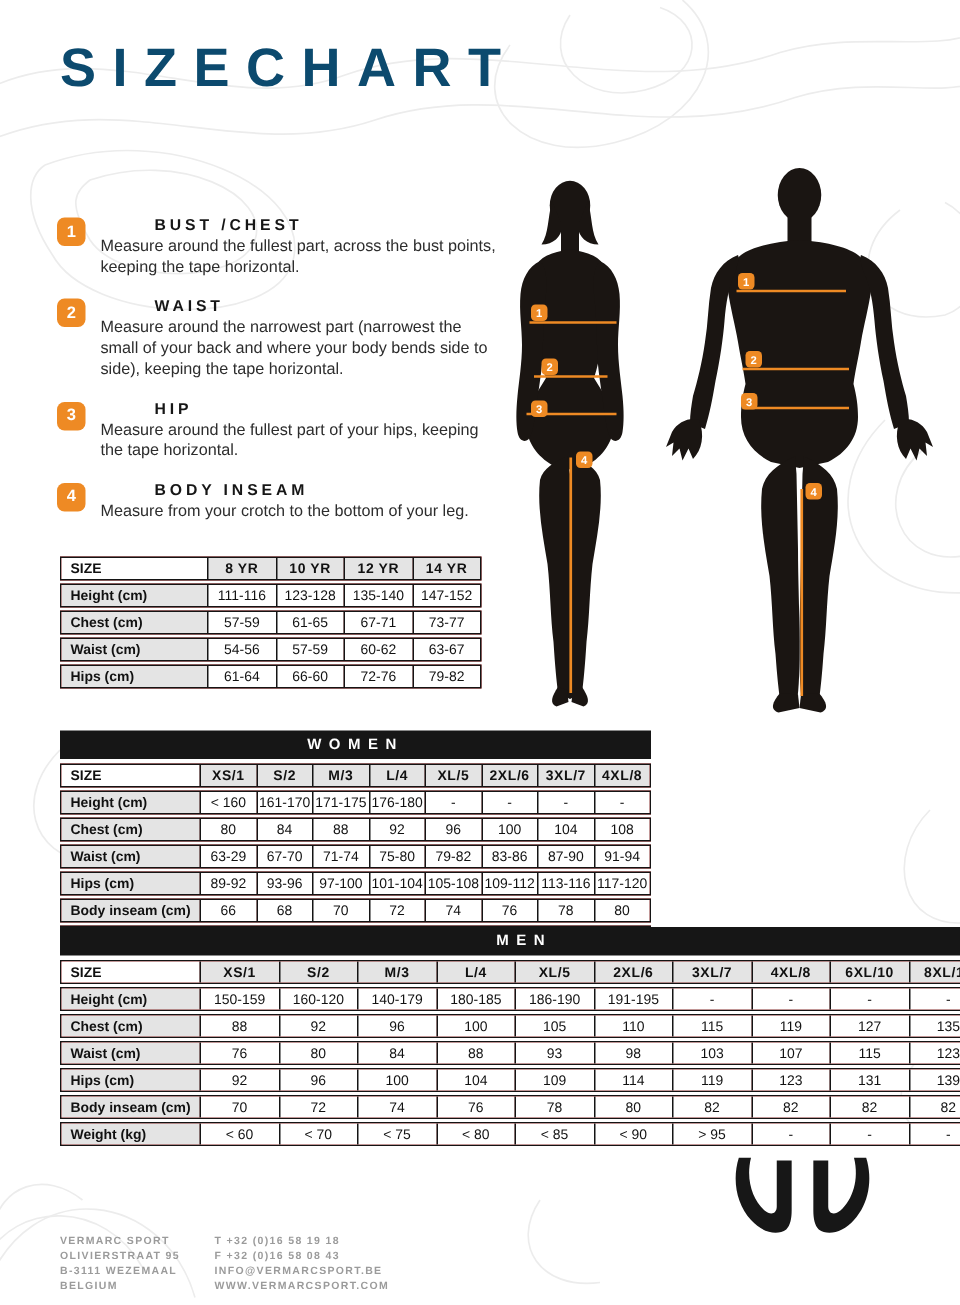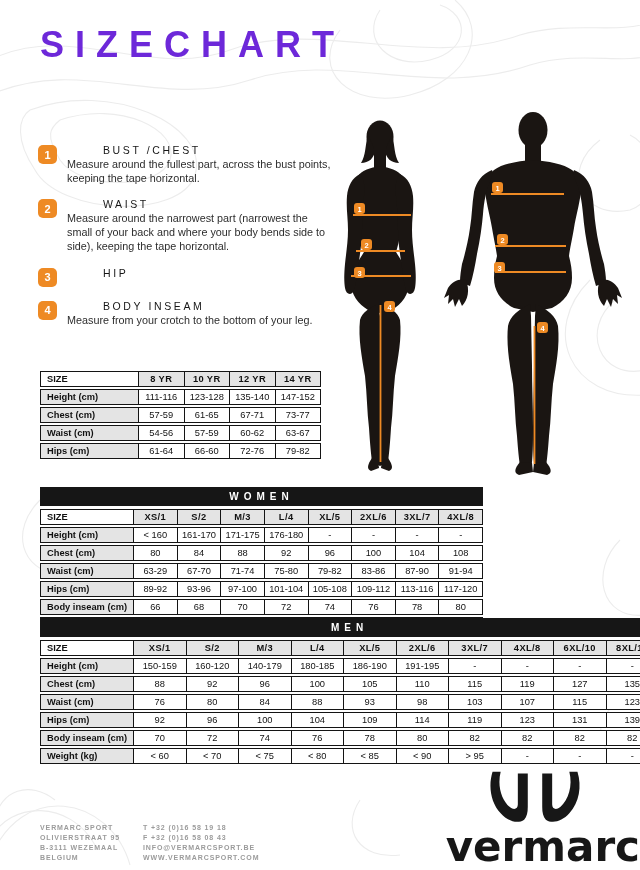--- a/index.html
+++ b/index.html
@@ -5,33 +5,33 @@
   html,body{margin:0;padding:0;background:#fff;}
   .page{
     position:relative;width:640px;height:870px;overflow:hidden;background:#ffffff;
     font-family:"Liberation Sans","DejaVu Sans",sans-serif;color:#1e1e1e;
   }
   .topo{position:absolute;inset:0;z-index:0;}
   .layer{position:absolute;z-index:1;}
 
   
   .page-title{
-    left:40px;top:24px;font-size:36px;font-weight:600;letter-spacing:11px;color:#6d28d9;
+    left:40px;top:24px;font-size:36px;font-weight:600;letter-spacing:11px;color:#0c4a6e;
   }
 
   
   .instructions{left:38px;top:144px;width:296px;display:flex;flex-direction:column;gap:13px;}
   .instr{display:flex;gap:10px;}
   .badge{
     flex:0 0 auto;width:19px;height:19px;border-radius:5px;background:#EE8A24;
     color:#fff;font-size:11px;font-weight:bold;display:flex;align-items:center;justify-content:center;
     margin-top:1px;
   }
   .instr-text{flex:1;}
-  .instr-heading{font-size:10.5px;font-weight:normal;letter-spacing:2.6px;color:#161616;margin-bottom:2px;padding-left:36px;}
+  .instr-heading{font-size:10.5px;font-weight:bold;letter-spacing:2.6px;color:#161616;margin-bottom:2px;padding-left:36px;}
   .instr-body{font-size:10.8px;line-height:1.27;color:#2d2d2d;}
 
   
   .figures{left:328px;top:106px;}
 
   
   .table{position:absolute;z-index:1;}
   .ttitle{
     background:#161616;color:#fff;font-weight:bold;font-size:10px;letter-spacing:5px;
     text-align:center;height:19px;line-height:20px;margin-bottom:2.5px;
@@ -96,20 +96,21 @@
       <div class="badge">2</div>
       <div class="instr-text">
         <div class="instr-heading">WAIST</div>
         <div class="instr-body">Measure around the narrowest part (narrowest the small of your back and where your body bends side to side), keeping the tape horizontal.</div>
       </div>
     </div>
     <div class="instr">
       <div class="badge">3</div>
       <div class="instr-text">
         <div class="instr-heading">HIP</div>
+        <div class="instr-body">Measure around the fullest part of your hips, keeping the tape horizontal.</div>
       </div>
     </div>
     <div class="instr">
       <div class="badge">4</div>
       <div class="instr-text">
         <div class="instr-heading">BODY INSEAM</div>
         <div class="instr-body">Measure from your crotch to the bottom of your leg.</div>
       </div>
     </div>
   </div>
@@ -205,21 +206,21 @@
         <div class="tcell vcell">63-67</div>
       </div>
       <div class="trow data">
         <div class="tcell lcell" style="width: 97px;">Hips (cm)</div>
         <div class="tcell vcell">61-64</div>
         <div class="tcell vcell">66-60</div>
         <div class="tcell vcell">72-76</div>
         <div class="tcell vcell">79-82</div>
       </div>
     </div>
-  <div class="table" style="left:40px;top:487px;width:443px;">
+  <div class="table" style="left:40px;top:487px;width:394px;">
       <div class="ttitle">WOMEN</div>
       <div class="trow head">
         <div class="tcell lcell" style="width: 92px;">SIZE</div>
         <div class="tcell vcell">XS/1</div>
         <div class="tcell vcell">S/2</div>
         <div class="tcell vcell">M/3</div>
         <div class="tcell vcell">L/4</div>
         <div class="tcell vcell">XL/5</div>
         <div class="tcell vcell">2XL/6</div>
         <div class="tcell vcell">3XL/7</div>
@@ -402,16 +403,15 @@
     </div>
   </div>
 
   <div class="layer brand">
     <svg class="brand-mark" width="130" height="56" viewBox="0 0 112 62">
       <g fill="#171717">
         <path d="M9,2 C4,18 7,36 18,48 C26,57 37,60 44,55 C47,52 48,47 48,41 L48,4 L37,4 L37,38 C37,43 33,45 28,41 C19,33 14,18 18,2 Z"></path>
         <path d="M103,2 C108,18 105,36 94,48 C86,57 75,60 68,55 C65,52 64,47 64,41 L64,4 L75,4 L75,38 C75,43 79,45 84,41 C93,33 98,18 94,2 Z"></path>
       </g>
     </svg>
-    <div class="brand-word">vermarc</div>
   </div>
 
 </div>
 
 </body></html>

